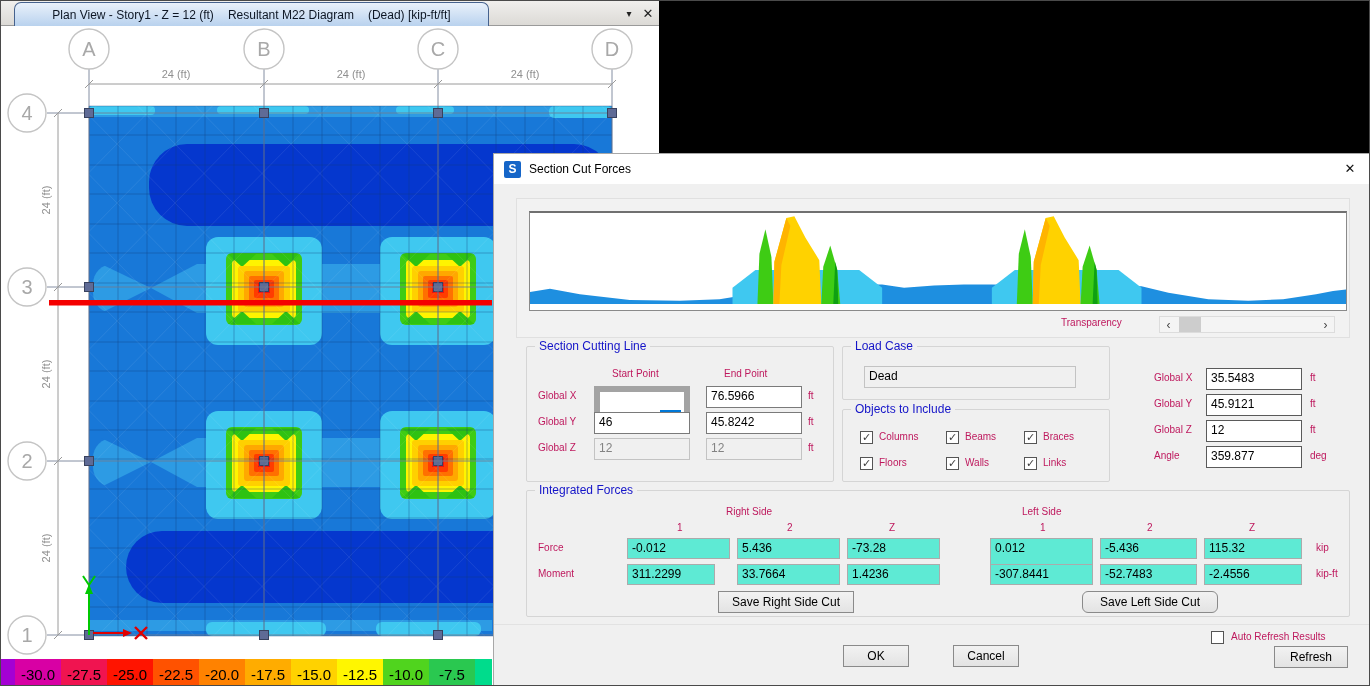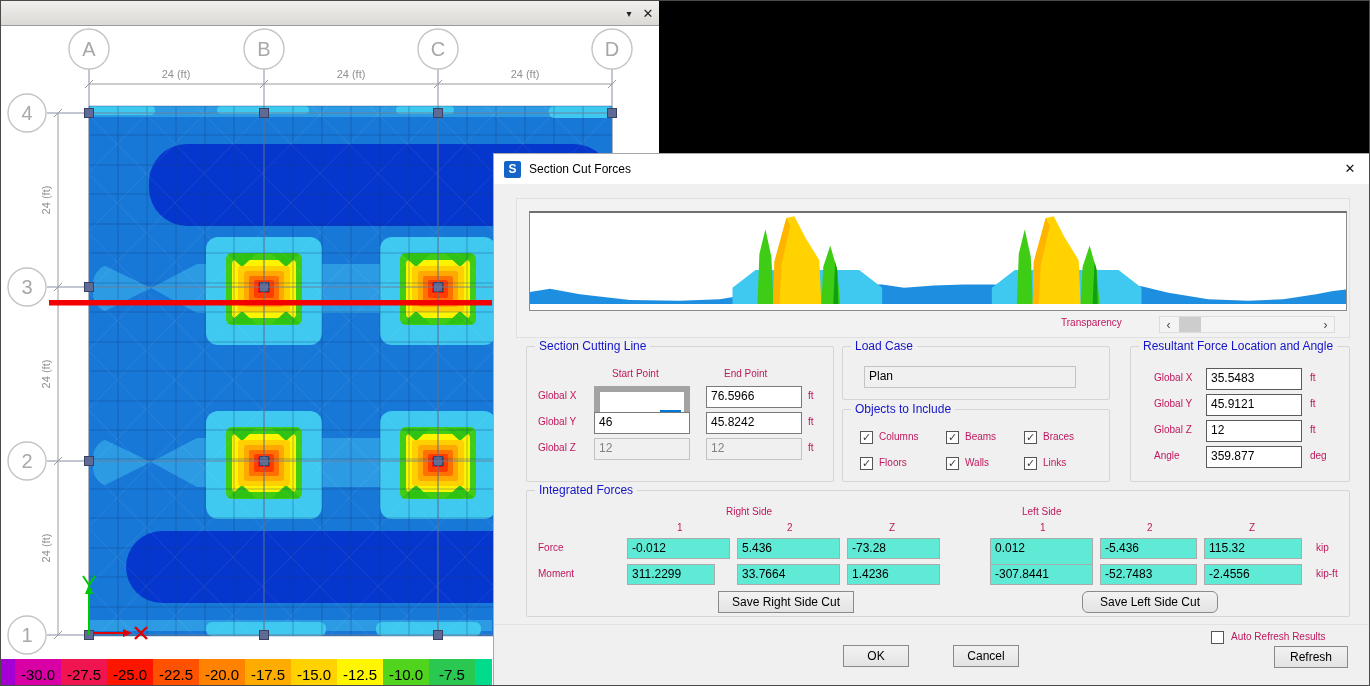--- a/index.html
+++ b/index.html
@@ -53,20 +53,25 @@
   #thumb{width:22px;height:15px;background:#cdcdcd;margin-left:2px;}
   #sep{position:absolute;left:0;top:470px;width:100%;height:1px;background:#e2e2e2;}
 </style>
 </head>
 <body>
 
 <div id="screen">
 
   <div id="planwin">
     <div id="titlebar">
+      <div id="titletab">
+        <span>Plan View - Story1 - Z = 12 (ft)</span>
+        <span>Resultant M22 Diagram</span>
+        <span>(Dead)  [kip-ft/ft]</span>
+      </div>
       <span class="wbtn" style="right:22px;font-size:10px;">▾</span>
       <span class="wbtn" style="right:3px;font-size:13px;">✕</span>
     </div>
 
     <svg width="658" height="661" viewBox="0 0 658 661" style="position:absolute;left:0;top:25px;" xmlns="http://www.w3.org/2000/svg">
       <defs>
         <g id="hotspot">
           <rect x="-58" y="-50" width="116" height="108" rx="12" fill="#3FC8F0"></rect>
           <rect x="-38" y="-34" width="76" height="72" rx="6" fill="#3ECC14"></rect>
           <rect x="-32" y="-27" width="64" height="58" rx="4" fill="#FFF400"></rect>
@@ -266,41 +271,38 @@
     <span class="lbl" style="left:314px;top:262px;">ft</span>
 
     <span class="lbl" style="left:44px;top:288px;">Global  Z</span>
     <div class="tb dis" style="left:100px;top:284px;width:96px;height:22px;">12</div>
     <div class="tb dis" style="left:212px;top:284px;width:96px;height:22px;">12</div>
     <span class="lbl" style="left:314px;top:288px;">ft</span>
 
     <div class="grp" style="left:348px;top:192px;width:268px;height:54px;">
       <span class="grptitle">Load Case</span>
     </div>
-    <div class="tb dis" style="left:370px;top:212px;width:212px;height:22px;color:#000;">Plan</div>
+    <div class="tb dis" style="left:370px;top:212px;width:212px;height:22px;color:#000;">Dead</div>
 
     <div class="grp" style="left:348px;top:255px;width:268px;height:73px;">
       <span class="grptitle">Objects to Include</span>
     </div>
     <span class="cb" style="left:366px;top:277px;">✓</span>
     <span class="lbl" style="left:385px;top:277px;">Columns</span>
     <span class="cb" style="left:452px;top:277px;">✓</span>
     <span class="lbl" style="left:471px;top:277px;">Beams</span>
     <span class="cb" style="left:530px;top:277px;">✓</span>
     <span class="lbl" style="left:549px;top:277px;">Braces</span>
     <span class="cb" style="left:366px;top:303px;">✓</span>
     <span class="lbl" style="left:385px;top:303px;">Floors</span>
     <span class="cb" style="left:452px;top:303px;">✓</span>
     <span class="lbl" style="left:471px;top:303px;">Walls</span>
     <span class="cb" style="left:530px;top:303px;">✓</span>
     <span class="lbl" style="left:549px;top:303px;">Links</span>
 
-    <div class="grp" style="left:636px;top:192px;width:220px;height:136px;">
-      <span class="grptitle">Resultant Force Location and Angle</span>
-    </div>
     <span class="lbl" style="left:660px;top:218px;">Global  X</span>
     <div class="tb res" style="left:712px;top:214px;width:96px;height:22px;">35.5483</div>
     <span class="lbl" style="left:816px;top:218px;">ft</span>
     <span class="lbl" style="left:660px;top:244px;">Global  Y</span>
     <div class="tb res" style="left:712px;top:240px;width:96px;height:22px;">45.9121</div>
     <span class="lbl" style="left:816px;top:244px;">ft</span>
     <span class="lbl" style="left:660px;top:270px;">Global  Z</span>
     <div class="tb res" style="left:712px;top:266px;width:96px;height:22px;">12</div>
     <span class="lbl" style="left:816px;top:270px;">ft</span>
     <span class="lbl" style="left:660px;top:296px;">Angle</span>

